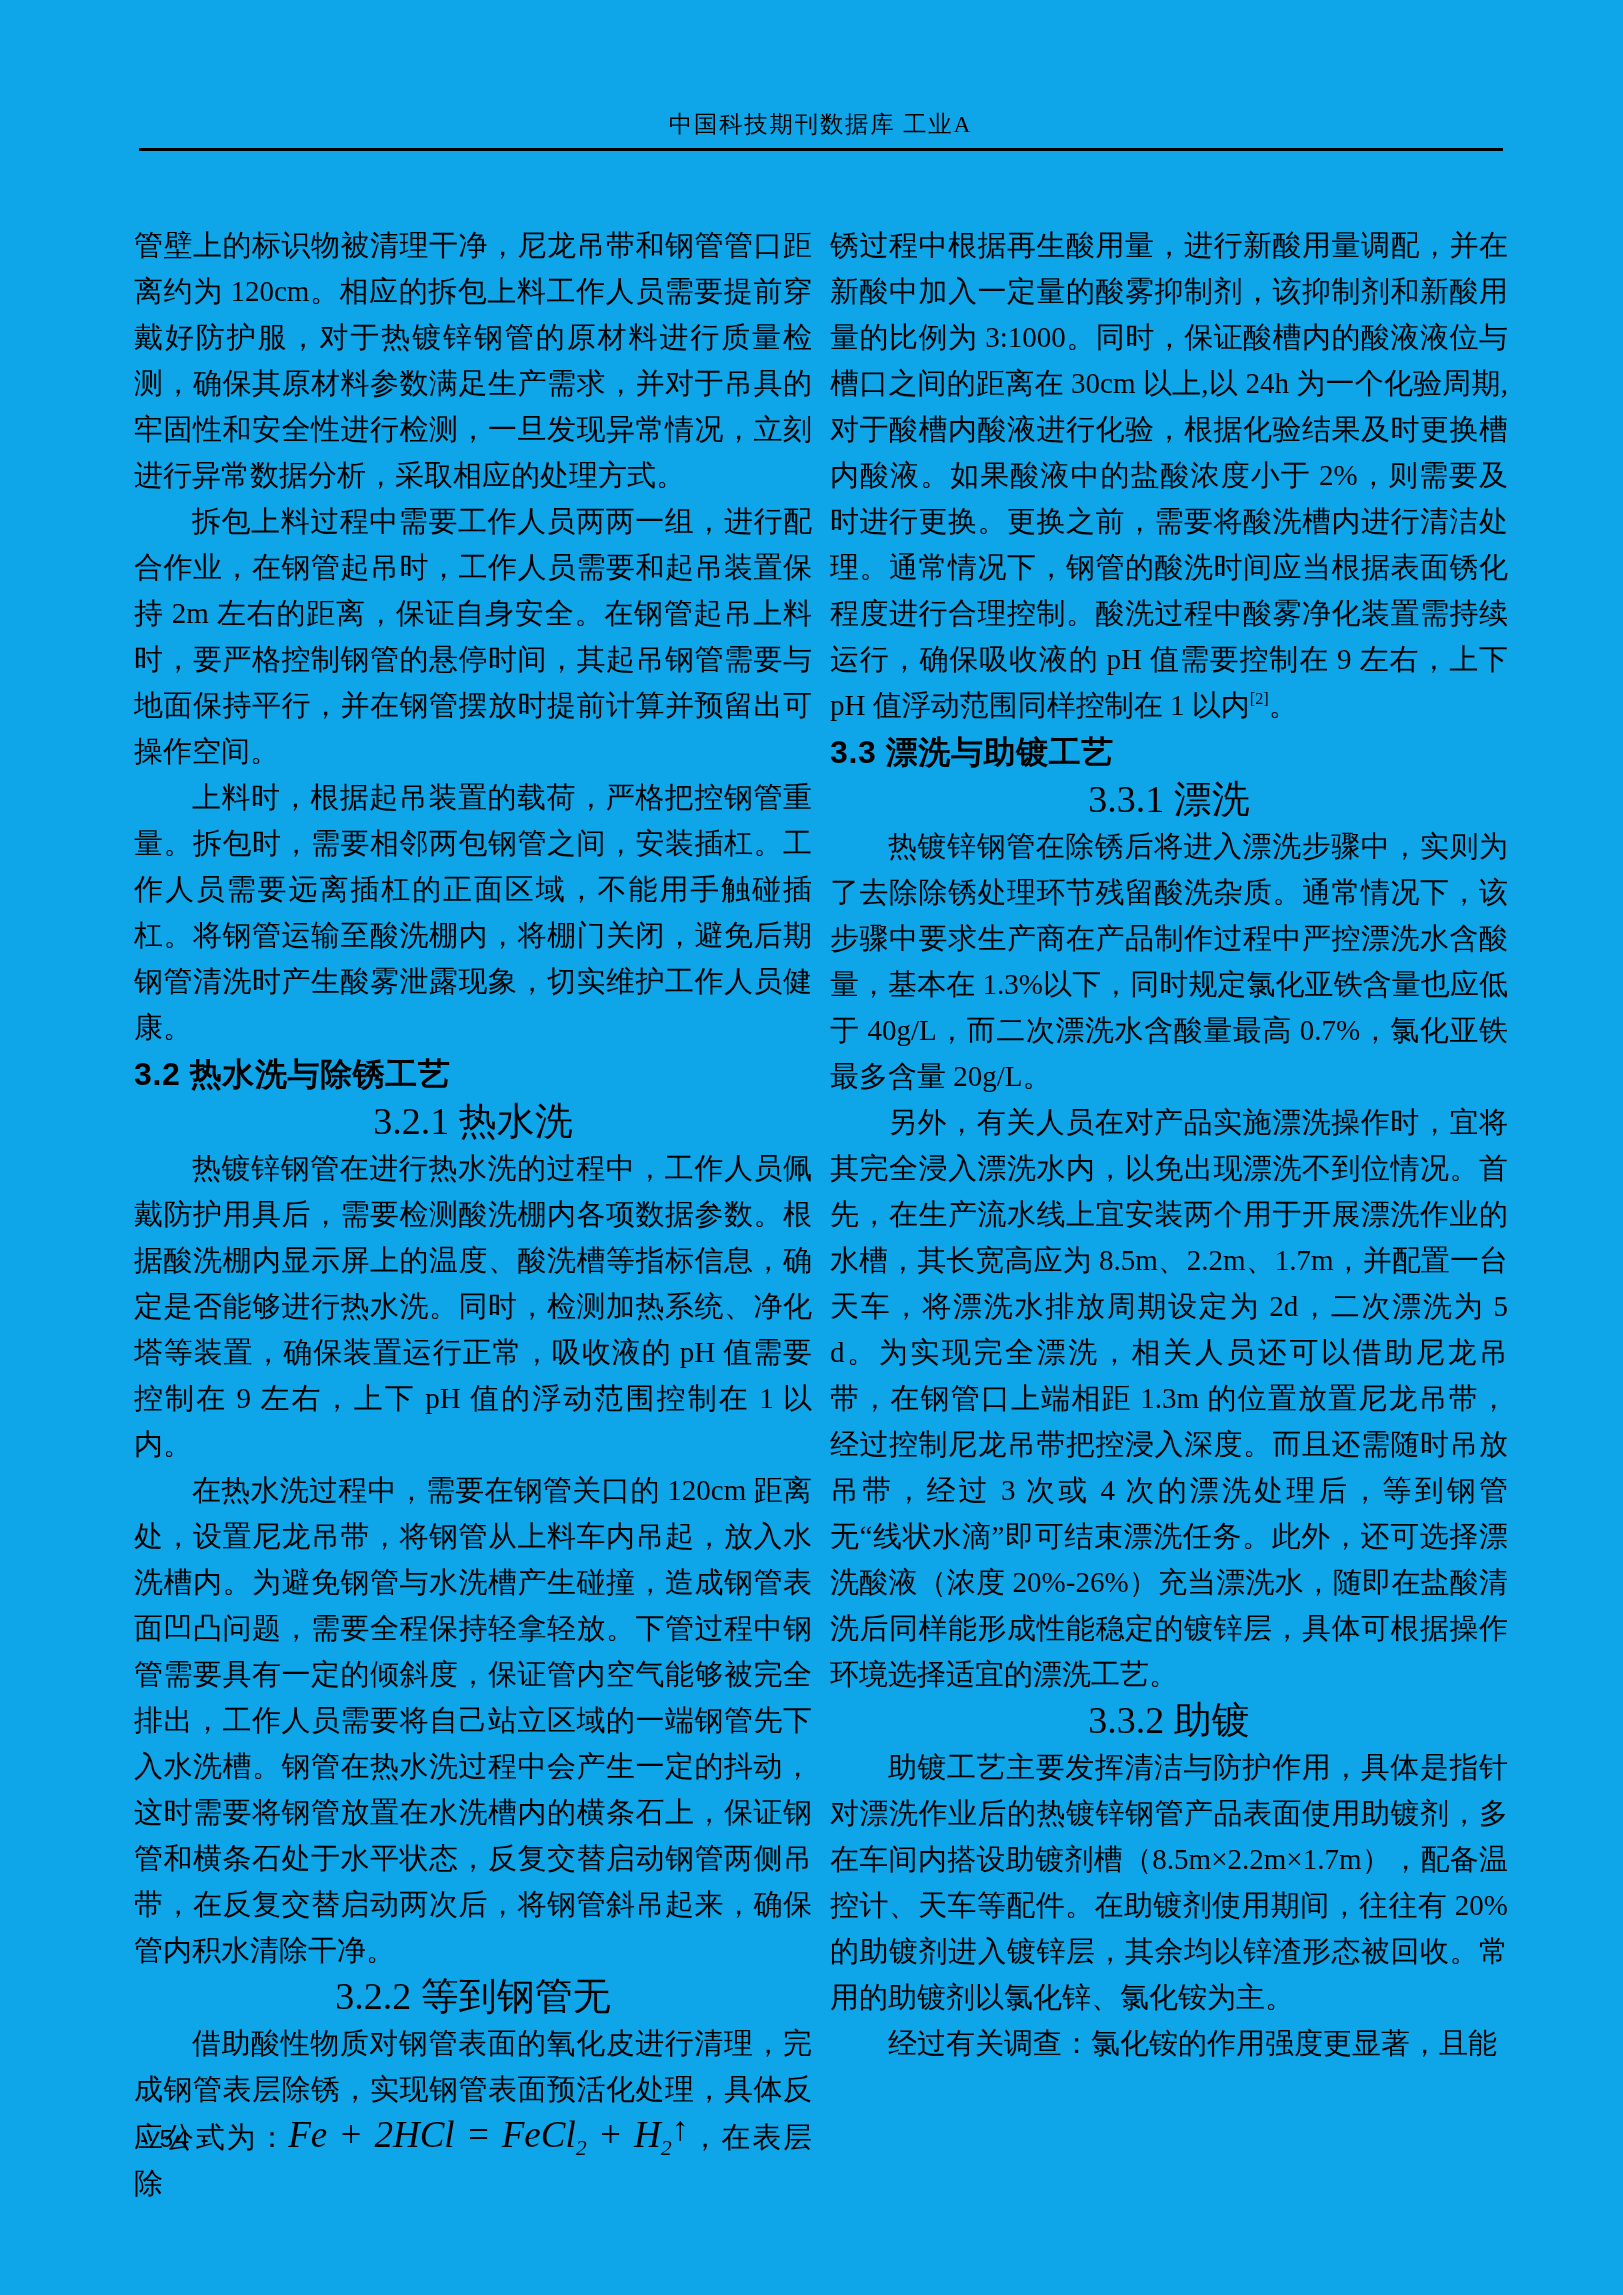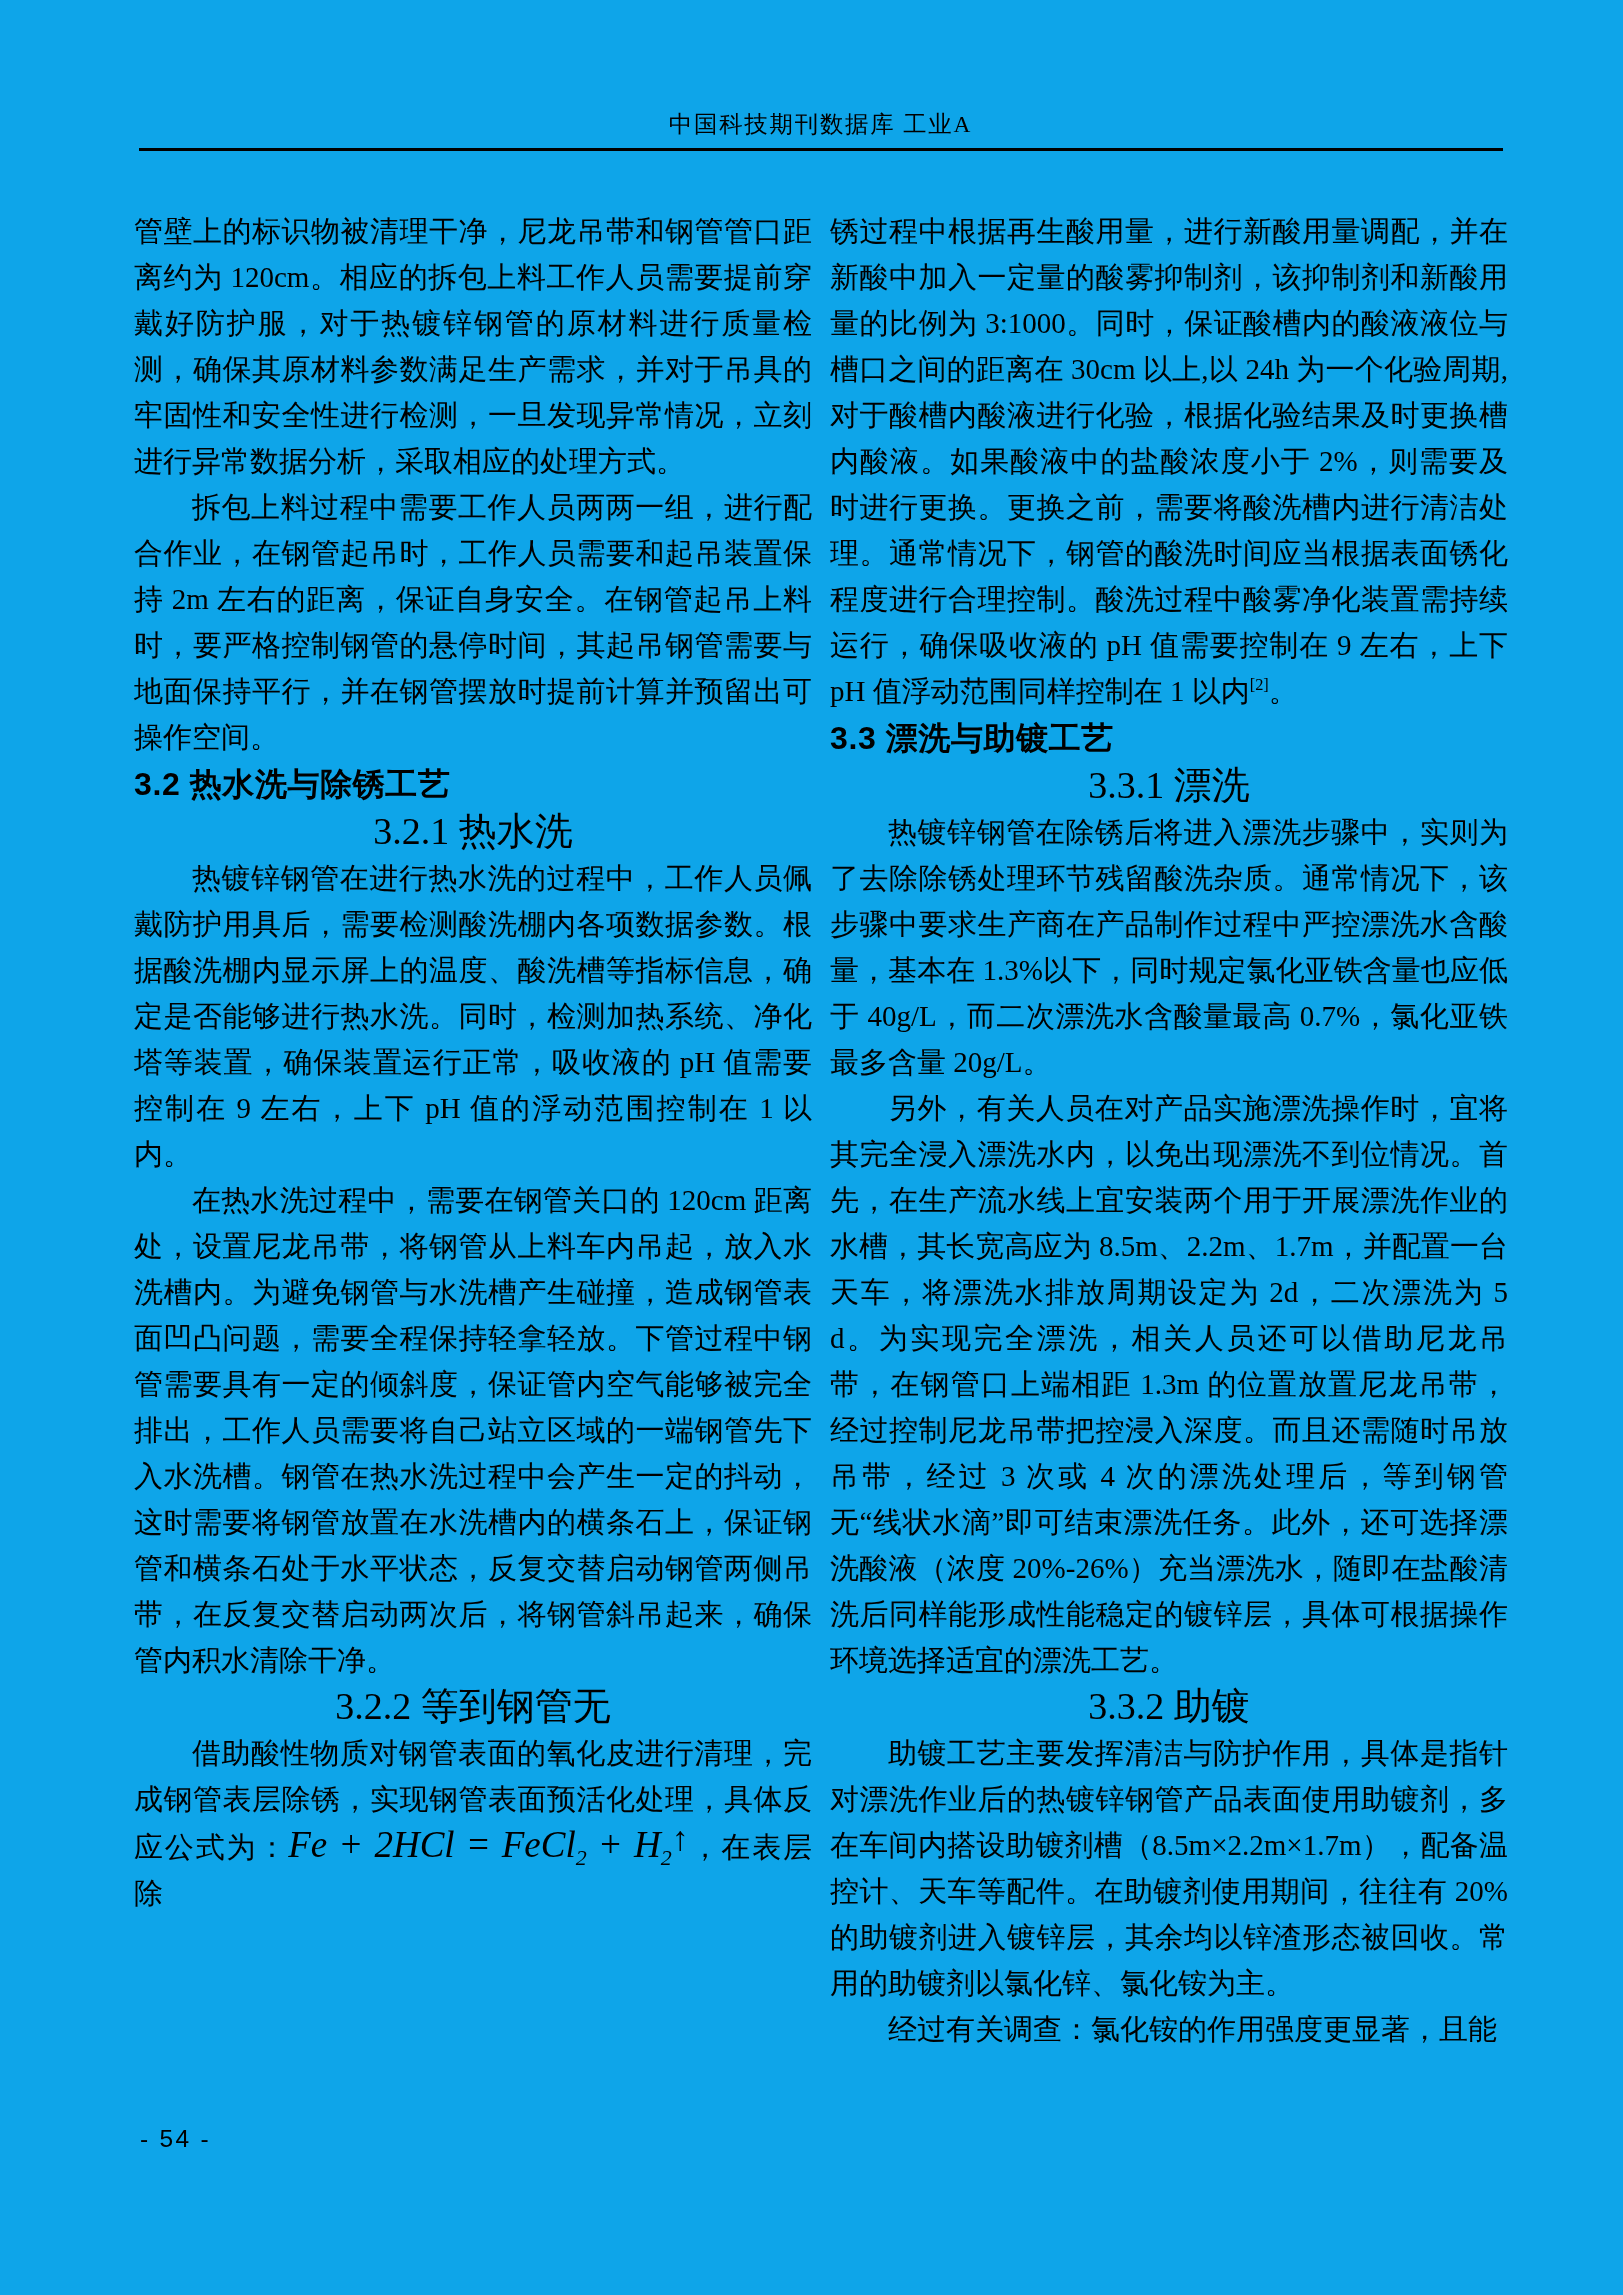--- a/index.html
+++ b/index.html
@@ -10,21 +10,21 @@
   }
   .header-title {
     position:absolute; top:108px; left:134px; width:1373px;
     text-align:center; font-size:23.4px; letter-spacing:1.8px;
     font-family:"Liberation Serif","DejaVu Serif",serif; color:#000;
   }
   .header-rule {
     position:absolute; top:148px; left:139px; width:1364px; height:2.9px;
     background:#000;
   }
-  .col { position:absolute; top:208px; width:678px; }
+  .col { position:absolute; top:222px; width:678px; }
   .col-left  { left:134px; }
   .col-right { left:830px; }
   .col p {
     margin:0; font-size:29px; line-height:46px;
     text-align:justify; text-justify:inter-character;
     font-family:"Liberation Serif","DejaVu Serif",serif; color:#000;
     word-break:break-all;
   }
   .col p.p  { text-indent:58px; }
   .col p.pc { text-indent:0; }
@@ -60,20 +60,21 @@
 </head>
 <body>
 
 <div class="page">
   <div class="header-title">中国科技期刊数据库 工业A</div>
   <div class="header-rule"></div>
 
   <div class="col col-left">
       <p class="pc"><span>管壁上的标识物被清理干净，尼龙吊带和钢管管口距离约为 120cm。相应的拆包上料工作人员需要提前穿戴好防护服，对于热镀锌钢管的原材料进行质量检测，确保其原材料参数满足生产需求，并对于吊具的牢固性和安全性进行检测，一旦发现异常情况，立刻进行异常数据分析，采取相应的处理方式。</span></p>
       <p class="p"><span>拆包上料过程中需要工作人员两两一组，进行配合作业，在钢管起吊时，工作人员需要和起吊装置保持 2m 左右的距离，保证自身安全。在钢管起吊上料时，要严格控制钢管的悬停时间，其起吊钢管需要与地面保持平行，并在钢管摆放时提前计算并预留出可操作空间。</span></p>
+      <p class="p"><span>上料时，根据起吊装置的载荷，严格把控钢管重量。拆包时，需要相邻两包钢管之间，安装插杠。工作人员需要远离插杠的正面区域，不能用手触碰插杠。将钢管运输至酸洗棚内，将棚门关闭，避免后期钢管清洗时产生酸雾泄露现象，切实维护工作人员健康。</span></p>
       <p class="h2"><span>3.2 热水洗与除锈工艺</span></p>
       <p class="h3"><span>3.2.1 热水洗</span></p>
       <p class="p"><span>热镀锌钢管在进行热水洗的过程中，工作人员佩戴防护用具后，需要检测酸洗棚内各项数据参数。根据酸洗棚内显示屏上的温度、酸洗槽等指标信息，确定是否能够进行热水洗。同时，检测加热系统、净化塔等装置，确保装置运行正常，吸收液的 pH 值需要控制在 9 左右，上下 pH 值的浮动范围控制在 1 以内。</span></p>
       <p class="p"><span>在热水洗过程中，需要在钢管关口的 120cm 距离处，设置尼龙吊带，将钢管从上料车内吊起，放入水洗槽内。为避免钢管与水洗槽产生碰撞，造成钢管表面凹凸问题，需要全程保持轻拿轻放。下管过程中钢管需要具有一定的倾斜度，保证管内空气能够被完全排出，工作人员需要将自己站立区域的一端钢管先下入水洗槽。钢管在热水洗过程中会产生一定的抖动，这时需要将钢管放置在水洗槽内的横条石上，保证钢管和横条石处于水平状态，反复交替启动钢管两侧吊带，在反复交替启动两次后，将钢管斜吊起来，确保管内积水清除干净。</span></p>
       <p class="h3"><span>3.2.2 等到钢管无</span></p>
       <p class="p"><span>借助酸性物质对钢管表面的氧化皮进行清理，完成钢管表层除锈，实现钢管表面预活化处理，具体反应公式为：</span><span class="math">Fe + 2HCl = FeCl</span><span class="msub">2</span><span class="math"> + H</span><span class="msub">2</span><span class="arr">↑</span><span>，在表层除</span></p>
     </div>
 
   <div class="col col-right">
       <p class="pc"><span>锈过程中根据再生酸用量，进行新酸用量调配，并在新酸中加入一定量的酸雾抑制剂，该抑制剂和新酸用量的比例为 3:1000。同时，保证酸槽内的酸液液位与槽口之间的距离在 30cm 以上,以 24h 为一个化验周期,对于酸槽内酸液进行化验，根据化验结果及时更换槽内酸液。如果酸液中的盐酸浓度小于 2%，则需要及时进行更换。更换之前，需要将酸洗槽内进行清洁处理。通常情况下，钢管的酸洗时间应当根据表面锈化程度进行合理控制。酸洗过程中酸雾净化装置需持续运行，确保吸收液的 pH 值需要控制在 9 左右，上下 pH 值浮动范围同样控制在 1 以内</span><span class="sup">[2]</span><span>。</span></p>

